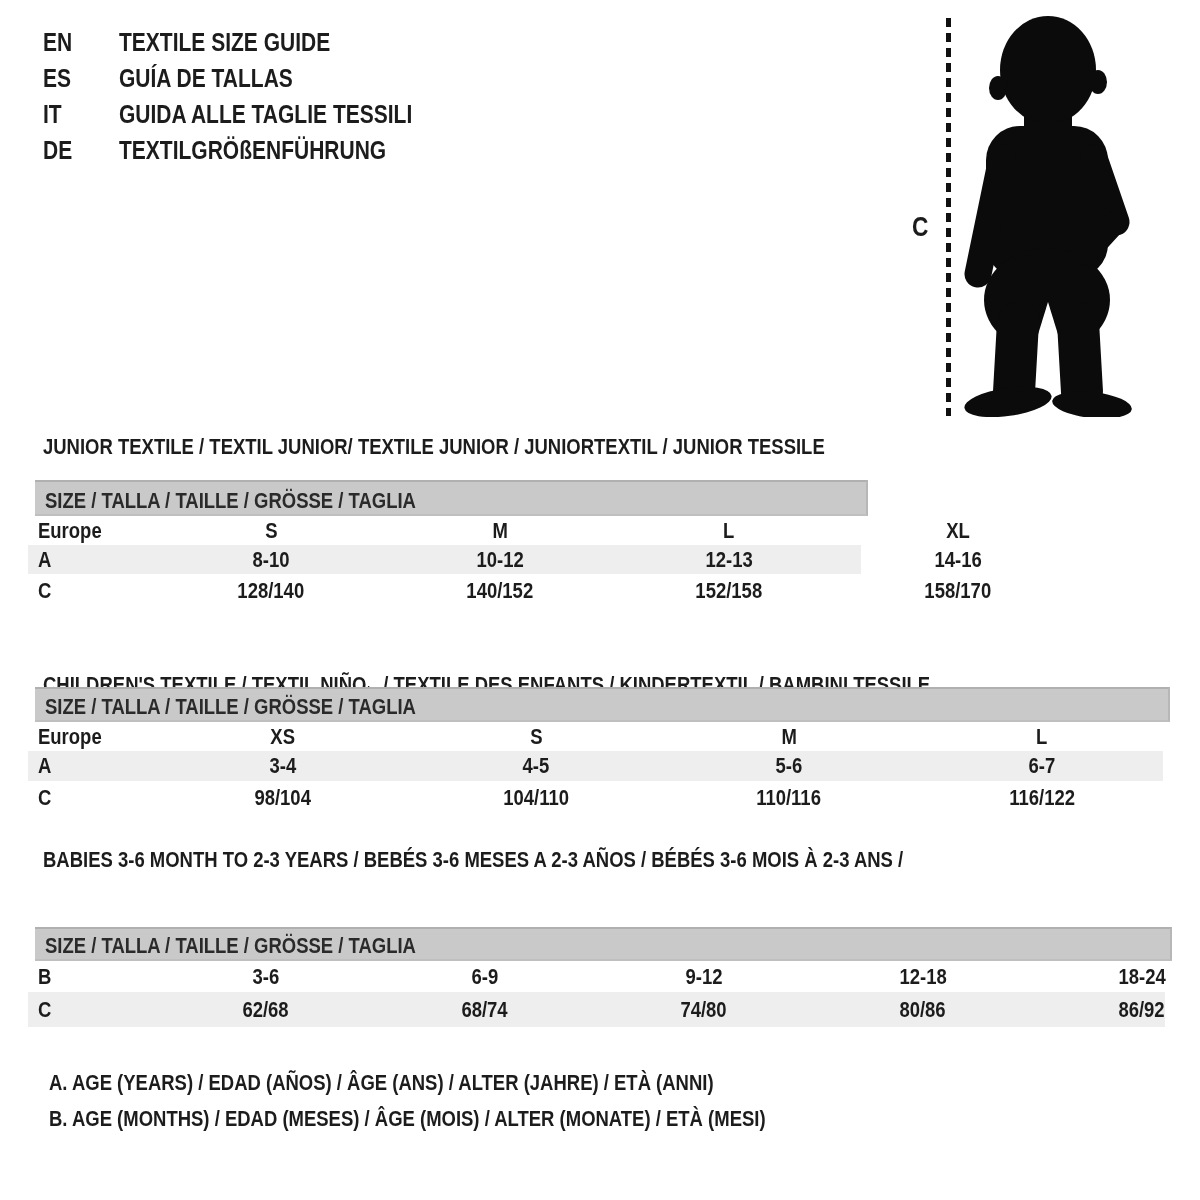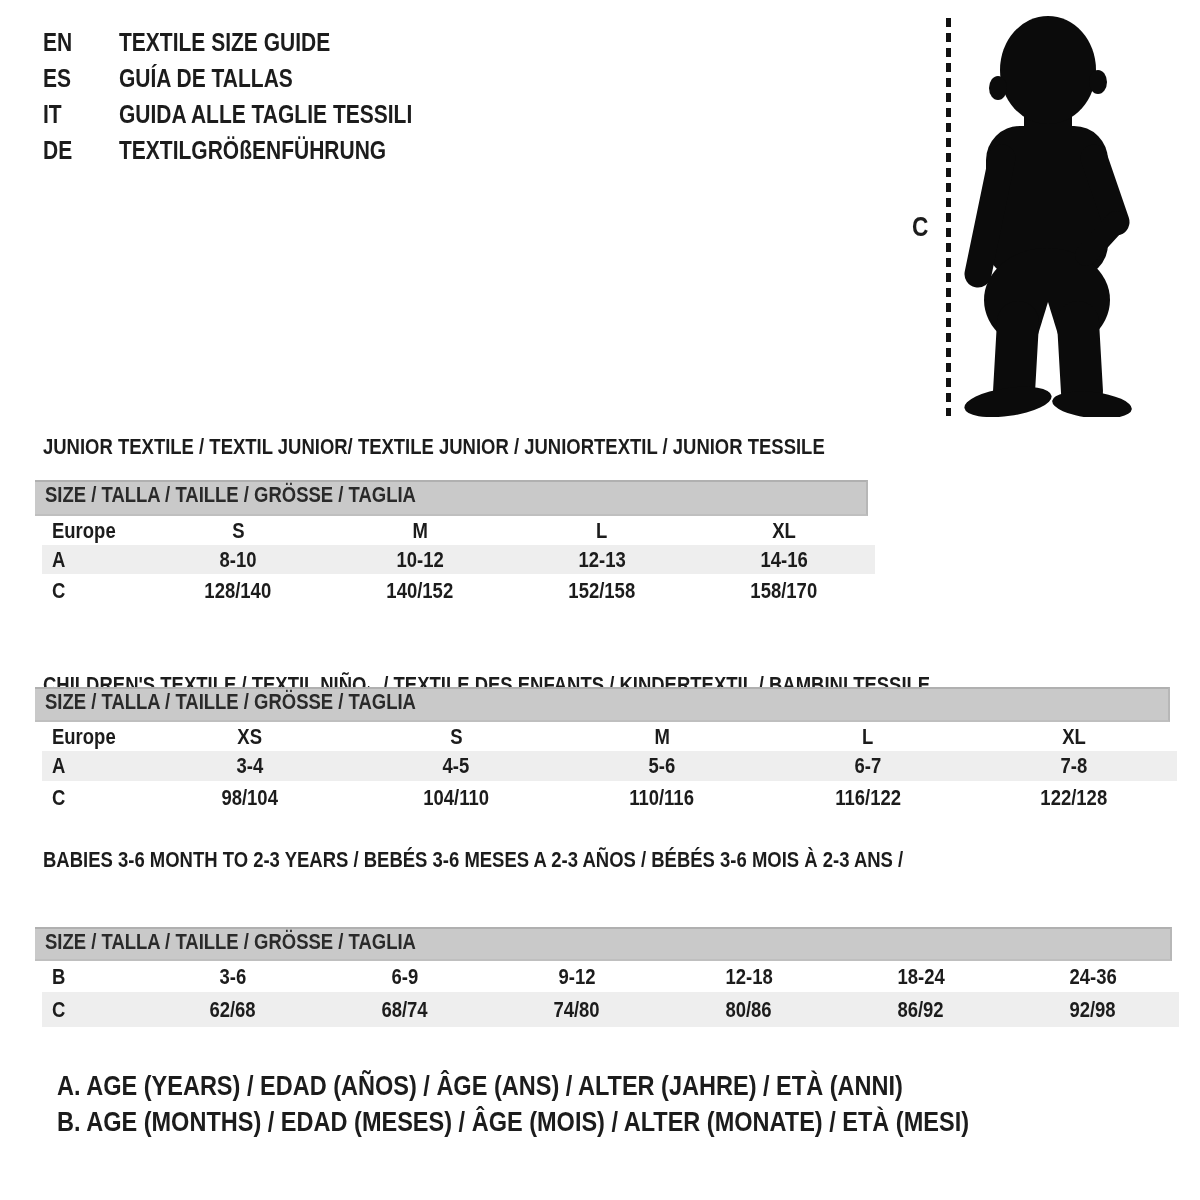--- a/index.html
+++ b/index.html
@@ -26,34 +26,34 @@
   .baby-svg { position:absolute; left:956px; top:12px; }
 
   
   .sec-title { position:absolute; left:43px; font-size:22px; }
   .sub-a { font-size:14px; vertical-align:-5px; }
 
   
   .size-bar {
     position:absolute; left:35px; box-sizing:border-box; background:#c9c9c9;
     border-top:2px solid #b0b0b0; border-bottom:2px solid #bfbfbf; border-right:2px solid #b7b7b7;
-    display:flex; align-items:flex-start; padding-left:10px; font-size:22px; color:#2a2a2a;
+    display:flex; align-items:flex-end; padding-left:10px; font-size:22px; color:#2a2a2a;
   }
 
   
-  .trow { position:absolute; left:42px; display:grid; align-items:center; font-size:22px; }
+  .trow { position:absolute; left:28px; display:grid; align-items:center; font-size:22px;gap:47px; }
   .trow.g-junior   { grid-template-columns:105px repeat(4,182px); width:833px; }
   .trow.g-children { grid-template-columns:105px repeat(5,206px); width:1135px; }
   .trow.g-babies   { grid-template-columns:105px repeat(6,172px); width:1137px; }
   .trow .rl { padding-left:10px; }
   .trow .cv { text-align:center; }
   .shade { background:#eeeeee; }
 
   
-  .legend-line { position:absolute; left:57px; font-size:28px; }
+  .legend-line { position:absolute; left:49px; font-size:22px; }
 </style>
 </head>
 <body>
 
 <div class="page">
 
   <div class="langs">
     <div class="lang-row">
       <span class="lang-code"><span class="cond">EN</span></span>
       <span class="cond">TEXTILE SIZE GUIDE</span>

